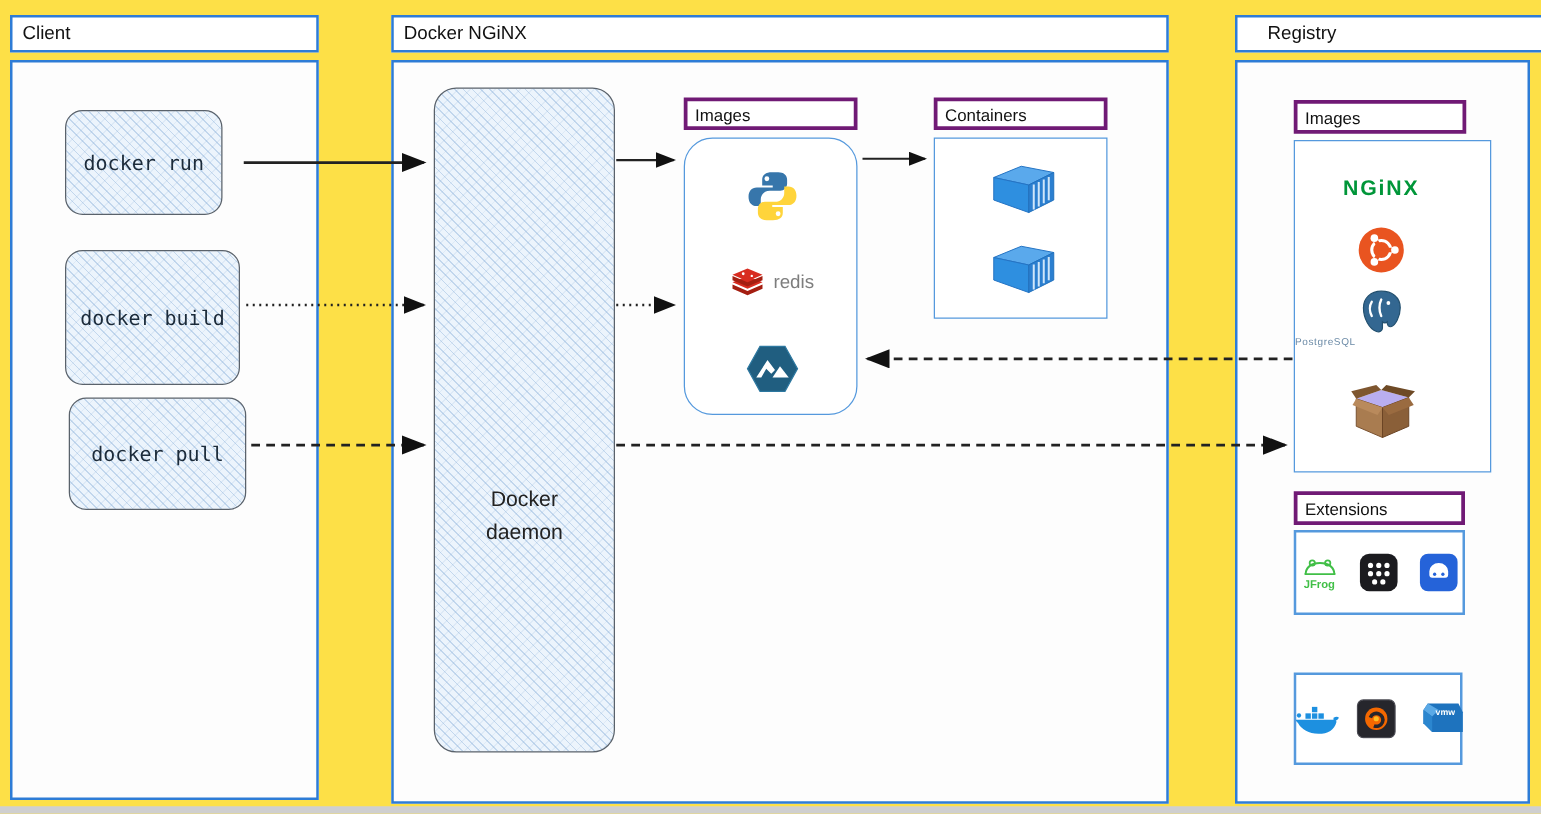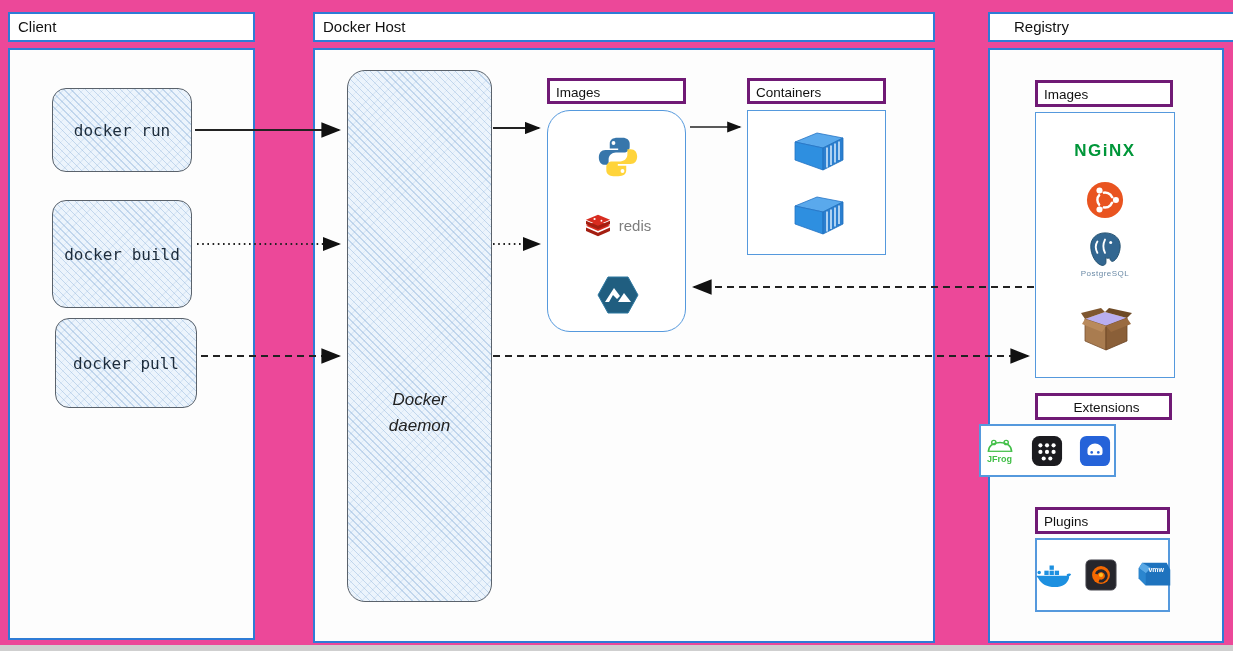--- a/index.html
+++ b/index.html
@@ -1,16 +1,16 @@
 <!DOCTYPE html>
 <html><head>
 <meta charset="utf-8">
 <style>
   html,body{margin:0;padding:0;background:#cfcfcf;}
-  .stage{position:relative;width:1233px;height:651px;background:#ec4899;overflow:hidden;
+  .stage{position:relative;width:1233px;height:651px;background:#fde047;overflow:hidden;
          font-family:"Liberation Sans",sans-serif;color:#111;}
   .abs{position:absolute;box-sizing:border-box;}
   
   .frame-title{border:2px solid #2e7cd6;background:#fff;font-size:15px;line-height:26px;
                padding-left:8px;font-weight:400;}
   .frame-body{border:2px solid #2e7cd6;background:#fdfdfd;}
   .panel-title{border:3px solid #701a75;background:#fff;font-size:13.5px;line-height:23px;
                padding-left:6px;}
   .panel-body{border:1.5px solid #5599dd;background:#fff;}
   
@@ -35,38 +35,38 @@
 </head>
 <body>
 
 <div class="stage">
 
   <div class="abs frame-title" style="left:8px;top:12px;width:247px;height:30px;">
     <span>Client</span>
   </div>
   <div class="abs frame-body" style="left:8px;top:48px;width:247px;height:592px;"></div>
 
-  <div class="abs sketch cmd" style="left:52px;top:88px;width:140px;height:84px;">
+  <div class="abs sketch cmd" style="left:52px;top:88px;width:126px;height:84px;">
     <span>docker run</span>
   </div>
   <div class="abs sketch cmd" style="left:52px;top:200px;width:140px;height:108px;">
     <span>docker build</span>
   </div>
   <div class="abs sketch cmd" style="left:55px;top:318px;width:142px;height:90px;text-align:center;">
     <span>docker pull</span>
   </div>
 
   <div class="abs frame-title" style="left:313px;top:12px;width:622px;height:30px;">
-    <span>Docker Host</span>
+    <span>Docker NGiNX</span>
   </div>
   <div class="abs frame-body" style="left:313px;top:48px;width:622px;height:595px;"></div>
 
   <div class="abs sketch" style="left:347px;top:70px;width:145px;height:532px;border-radius:18px;">
     <div class="abs daemon-label" style="left:0;top:316px;width:100%;">
-      <span style="display:inline-block;width:80px;font-style:italic;">Docker daemon</span>
+      <span style="display:inline-block;width:80px;">Docker daemon</span>
     </div>
   </div>
 
   <div class="abs panel-title" style="left:547px;top:78px;width:139px;height:26px;">
     <span>Images</span>
   </div>
   <div class="abs panel-body" style="left:547px;top:110px;width:139px;height:222px;border-radius:23px;">
 
     <div class="abs center" style="left:0;top:22px;width:139px;height:48px;">
       <svg width="46" height="46" viewBox="0 0 48 48">
@@ -121,63 +121,63 @@
   </div>
 
   <div class="abs frame-title" style="left:988px;top:12px;width:264px;height:30px;padding-left:24px;">
     <span>Registry</span>
   </div>
   <div class="abs frame-body" style="left:988px;top:48px;width:236px;height:595px;"></div>
 
   <div class="abs panel-title" style="left:1035px;top:80px;width:138px;height:27px;">
     <span>Images</span>
   </div>
-  <div class="abs panel-body" style="left:1035px;top:112px;width:140px;height:266px;">
+  <div class="abs panel-body" style="left:1035px;top:112px;width:158px;height:266px;">
     <div class="abs center" style="left:0;top:25px;width:138px;height:26px;">
       <span class="nginx-text">NGiNX</span>
     </div>
     <div class="abs center" style="left:0;top:66px;width:138px;height:42px;">
       <svg width="38" height="38" viewBox="0 0 40 40">
         <circle cx="20" cy="20" r="19" fill="#e95420"></circle>
         <circle cx="20" cy="20" r="8" fill="none" stroke="#fff" stroke-width="2.6"></circle>
         <g stroke="#e95420" stroke-width="3.6">
           <path d="M20 20 L33 20"></path>
             <path d="M20 20 L13.5 31.3"></path>
             <path d="M20 20 L13.5 8.7"></path>
         </g>
         <circle cx="31.5" cy="20" r="3.2" fill="#fff"></circle>
         <circle cx="14.2" cy="30" r="3.2" fill="#fff"></circle>
         <circle cx="14.2" cy="10" r="3.2" fill="#fff"></circle>
       </svg>
     </div>
-    <div class="abs" style="left:0;top:118px;width:138px;height:56px;text-align:center;">
+    <div class="abs" style="left:0;top:118px;width:138px;height:56px;">
       <svg width="42" height="38" viewBox="0 0 44 40" style="margin:0 auto;">
         <path fill="#336791" stroke="#23506f" stroke-width="1" d="M22 2c-9 0-15 6-15 14 0 9 5 18 11 20 3 1 5-1 5-3v-5c1 1 3 1 4 0 0 2 1 4 3 4 4-1 8-9 8-16C38 7 31 2 22 2z"></path>
         <path fill="none" stroke="#fff" stroke-width="2" stroke-linecap="round" d="M14 11c-2 3-2 8 0 12 M22 9c-2 4-2 10 0 14"></path>
         <circle cx="28" cy="12" r="1.6" fill="#fff"></circle>
       </svg>
       <div class="pg-text">PostgreSQL</div>
     </div>
     <div class="abs center" style="left:0;top:186px;width:138px;height:60px;">
       <svg width="60" height="48" viewBox="0 0 60 48">
         <polygon points="10,14 30,7 52,13 31,21" fill="#b9aef0"></polygon>
         <polygon points="10,14 31,21 31,45 10,36" fill="#a97c50" stroke="#7a5230" stroke-width="0.8"></polygon>
         <polygon points="31,21 52,13 52,36 31,45" fill="#8a5f38" stroke="#6b4424" stroke-width="0.8"></polygon>
         <polygon points="10,14 31,21 27,27 7,19" fill="#b98a5c"></polygon>
         <polygon points="52,13 31,21 36,27 56,19" fill="#9a6b40"></polygon>
         <polygon points="10,14 6,8 26,3 30,7" fill="#7e562f"></polygon>
         <polygon points="52,13 57,8 34,3 30,7" fill="#6e4a26"></polygon>
       </svg>
     </div>
   </div>
 
-  <div class="abs panel-title" style="left:1035px;top:393px;width:137px;height:27px;text-align:center;">
+  <div class="abs panel-title" style="left:1035px;top:393px;width:137px;height:27px;">
     <span>Extensions</span>
   </div>
-  <div class="abs panel-body" style="left:979px;top:424px;width:137px;height:53px;border-width:2px;">
+  <div class="abs panel-body" style="left:1035px;top:424px;width:137px;height:68px;border-width:2px;">
     <div class="icon-row">
       <div style="text-align:center;">
         <svg width="30" height="18" viewBox="0 0 34 20">
           <path fill="none" stroke="#41bf47" stroke-width="1.8" d="M4 16c0-6 5-10 13-10s13 4 13 10"></path>
           <circle cx="10" cy="6" r="2.4" fill="none" stroke="#41bf47" stroke-width="1.6"></circle>
           <circle cx="24" cy="6" r="2.4" fill="none" stroke="#41bf47" stroke-width="1.6"></circle>
           <path stroke="#41bf47" stroke-width="1.4" d="M3 16h28"></path>
         </svg>
         <div class="jfrog-text">JFrog</div>
       </div>
@@ -200,23 +200,20 @@
         <svg width="32" height="32" viewBox="0 0 34 34">
           <rect x="1" y="1" width="32" height="32" rx="7" fill="#2563d9"></rect>
           <path d="M9 16 a8 7 0 0 1 16 0 v3 a2.5 2.5 0 0 1 -2.5 2.5 h-11 a2.5 2.5 0 0 1 -2.5 -2.5 z" fill="#fff"></path>
           <circle cx="13.5" cy="18.5" r="1.4" fill="#2563d9"></circle>
           <circle cx="20.5" cy="18.5" r="1.4" fill="#2563d9"></circle>
         </svg>
       </div>
     </div>
   </div>
 
-  <div class="abs panel-title" style="left:1035px;top:507px;width:135px;height:27px;">
-    <span>Plugins</span>
-  </div>
   <div class="abs panel-body" style="left:1035px;top:538px;width:135px;height:74px;border-width:2px;">
     <div class="icon-row" style="gap:13px;">
       <div>
         <svg width="38" height="30" viewBox="0 0 44 34">
           <g fill="#1d90e0">
             <path d="M3 18h36c1 0 2 1 1.6 2.4C38.8 27 33 31 24 31c-9 0-15.5-4-18.6-9.5C4.6 20 3 19.5 3 18z"></path>
             <rect x="12" y="12" width="5" height="5"></rect>
               <rect x="18" y="12" width="5" height="5"></rect>
             <rect x="24" y="12" width="5" height="5"></rect>
               <rect x="18" y="6" width="5" height="5"></rect>

